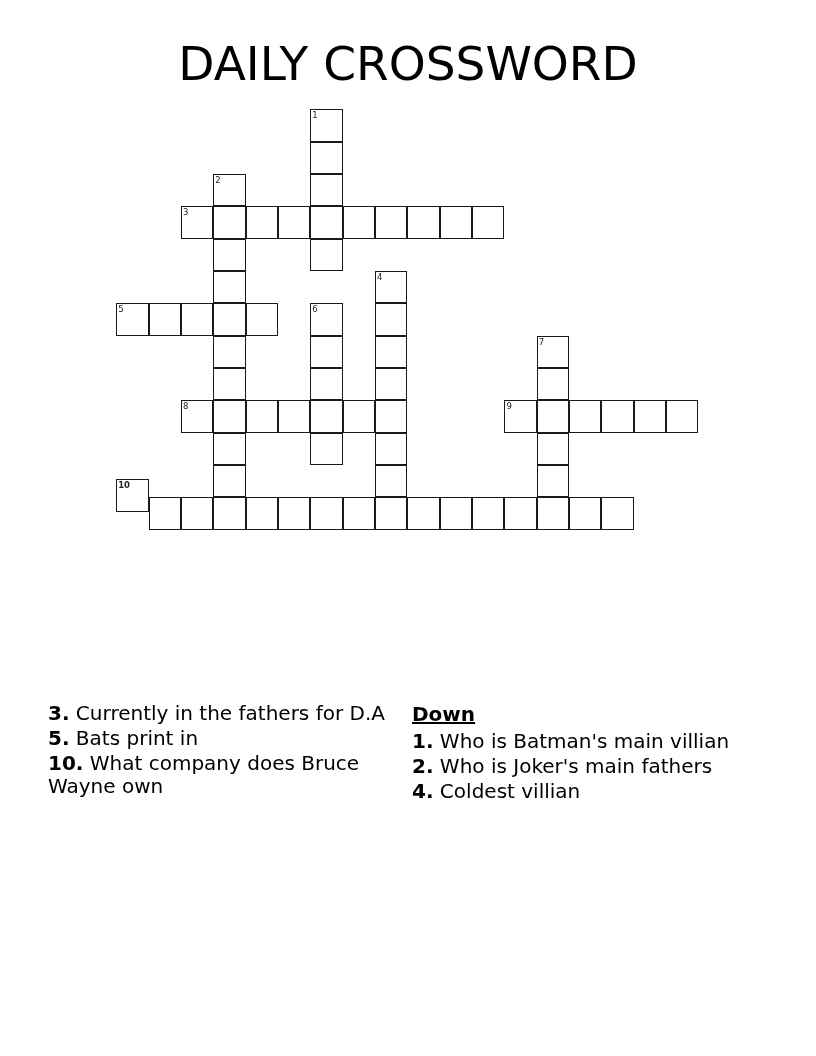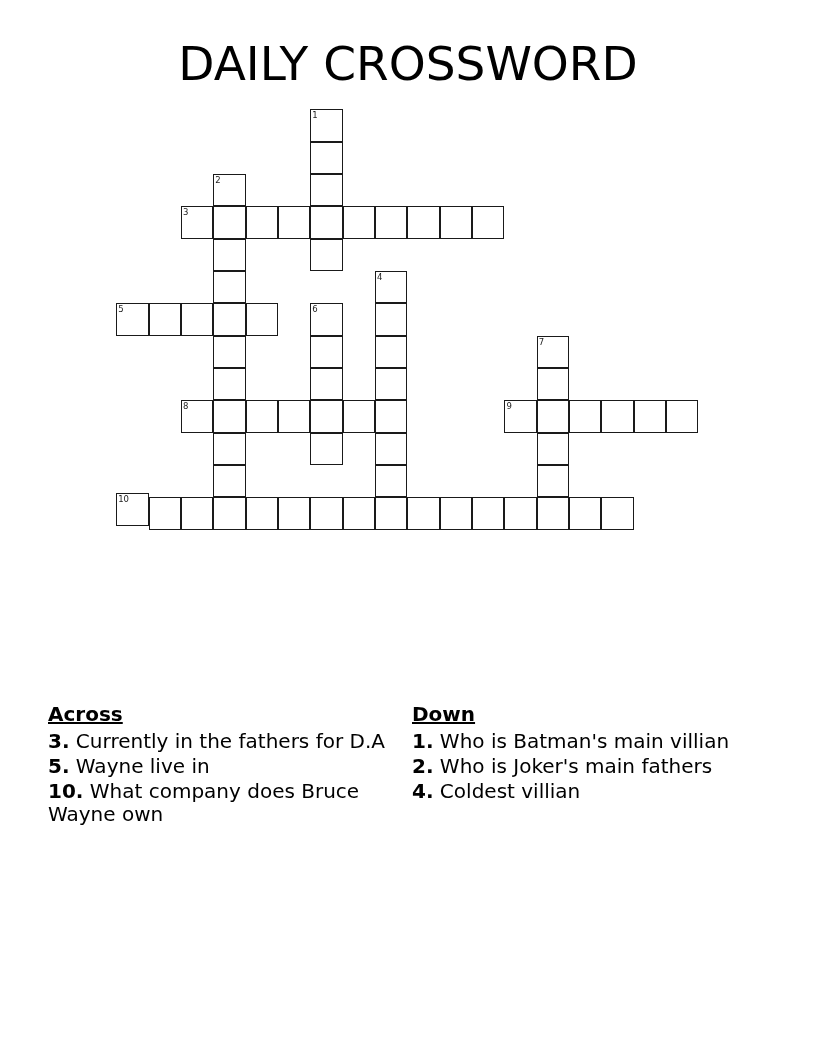--- a/index.html
+++ b/index.html
@@ -90,42 +90,41 @@
     <div class="cell" style="left: 246.4px; top: 401.15px;"></div>
     <div class="cell" style="left: 278.75px; top: 401.15px;"></div>
     <div class="cell" style="left: 343.45px; top: 401.15px;"></div>
     <div class="cell" style="left: 505.2px; top: 401.15px;">
       <span class="num">9</span>
     </div>
     <div class="cell" style="left: 569.9px; top: 401.15px;"></div>
     <div class="cell" style="left: 602.25px; top: 401.15px;"></div>
     <div class="cell" style="left: 634.6px; top: 401.15px;"></div>
     <div class="cell" style="left: 666.95px; top: 401.15px;"></div>
-    <div class="cell" style="left: 117px; top: 494px;">
+    <div class="cell" style="left: 117px; top: 480px; font-weight: bold;">
       <span class="num">10</span>
     </div>
     <div class="cell" style="left: 149.35px; top: 498.2px;"></div>
     <div class="cell" style="left: 181.7px; top: 498.2px;"></div>
     <div class="cell" style="left: 214.05px; top: 498.2px;"></div>
     <div class="cell" style="left: 246.4px; top: 498.2px;"></div>
     <div class="cell" style="left: 278.75px; top: 498.2px;"></div>
     <div class="cell" style="left: 311.1px; top: 498.2px;"></div>
     <div class="cell" style="left: 343.45px; top: 498.2px;"></div>
     <div class="cell" style="left: 408.15px; top: 498.2px;"></div>
     <div class="cell" style="left: 440.5px; top: 498.2px;"></div>
     <div class="cell" style="left: 472.85px; top: 498.2px;"></div>
     <div class="cell" style="left: 505.2px; top: 498.2px;"></div>
     <div class="cell" style="left: 569.9px; top: 498.2px;"></div>
     <div class="cell" style="left: 602.25px; top: 498.2px;"></div>
   </div>
 
 <div class="clues across">
-  <h3>Across</h3>
   <div class="clue"><b>3.</b><span> Currently in the fathers for D.A</span></div>
-  <div class="clue"><b>5.</b><span> Wayne live in</span></div>
+  <div class="clue"><b>5.</b><span> Bats print in</span></div>
   <div class="clue"><b>10.</b><span> What company does Bruce Wayne own</span></div>
 </div>
 
 <div class="clues down">
   <h3>Down</h3>
   <div class="clue"><b>1.</b><span> Who is Batman's main villian</span></div>
   <div class="clue"><b>2.</b><span> Who is Joker's main fathers</span></div>
   <div class="clue"><b>4.</b><span> Coldest villian</span></div>
 </div>
 

